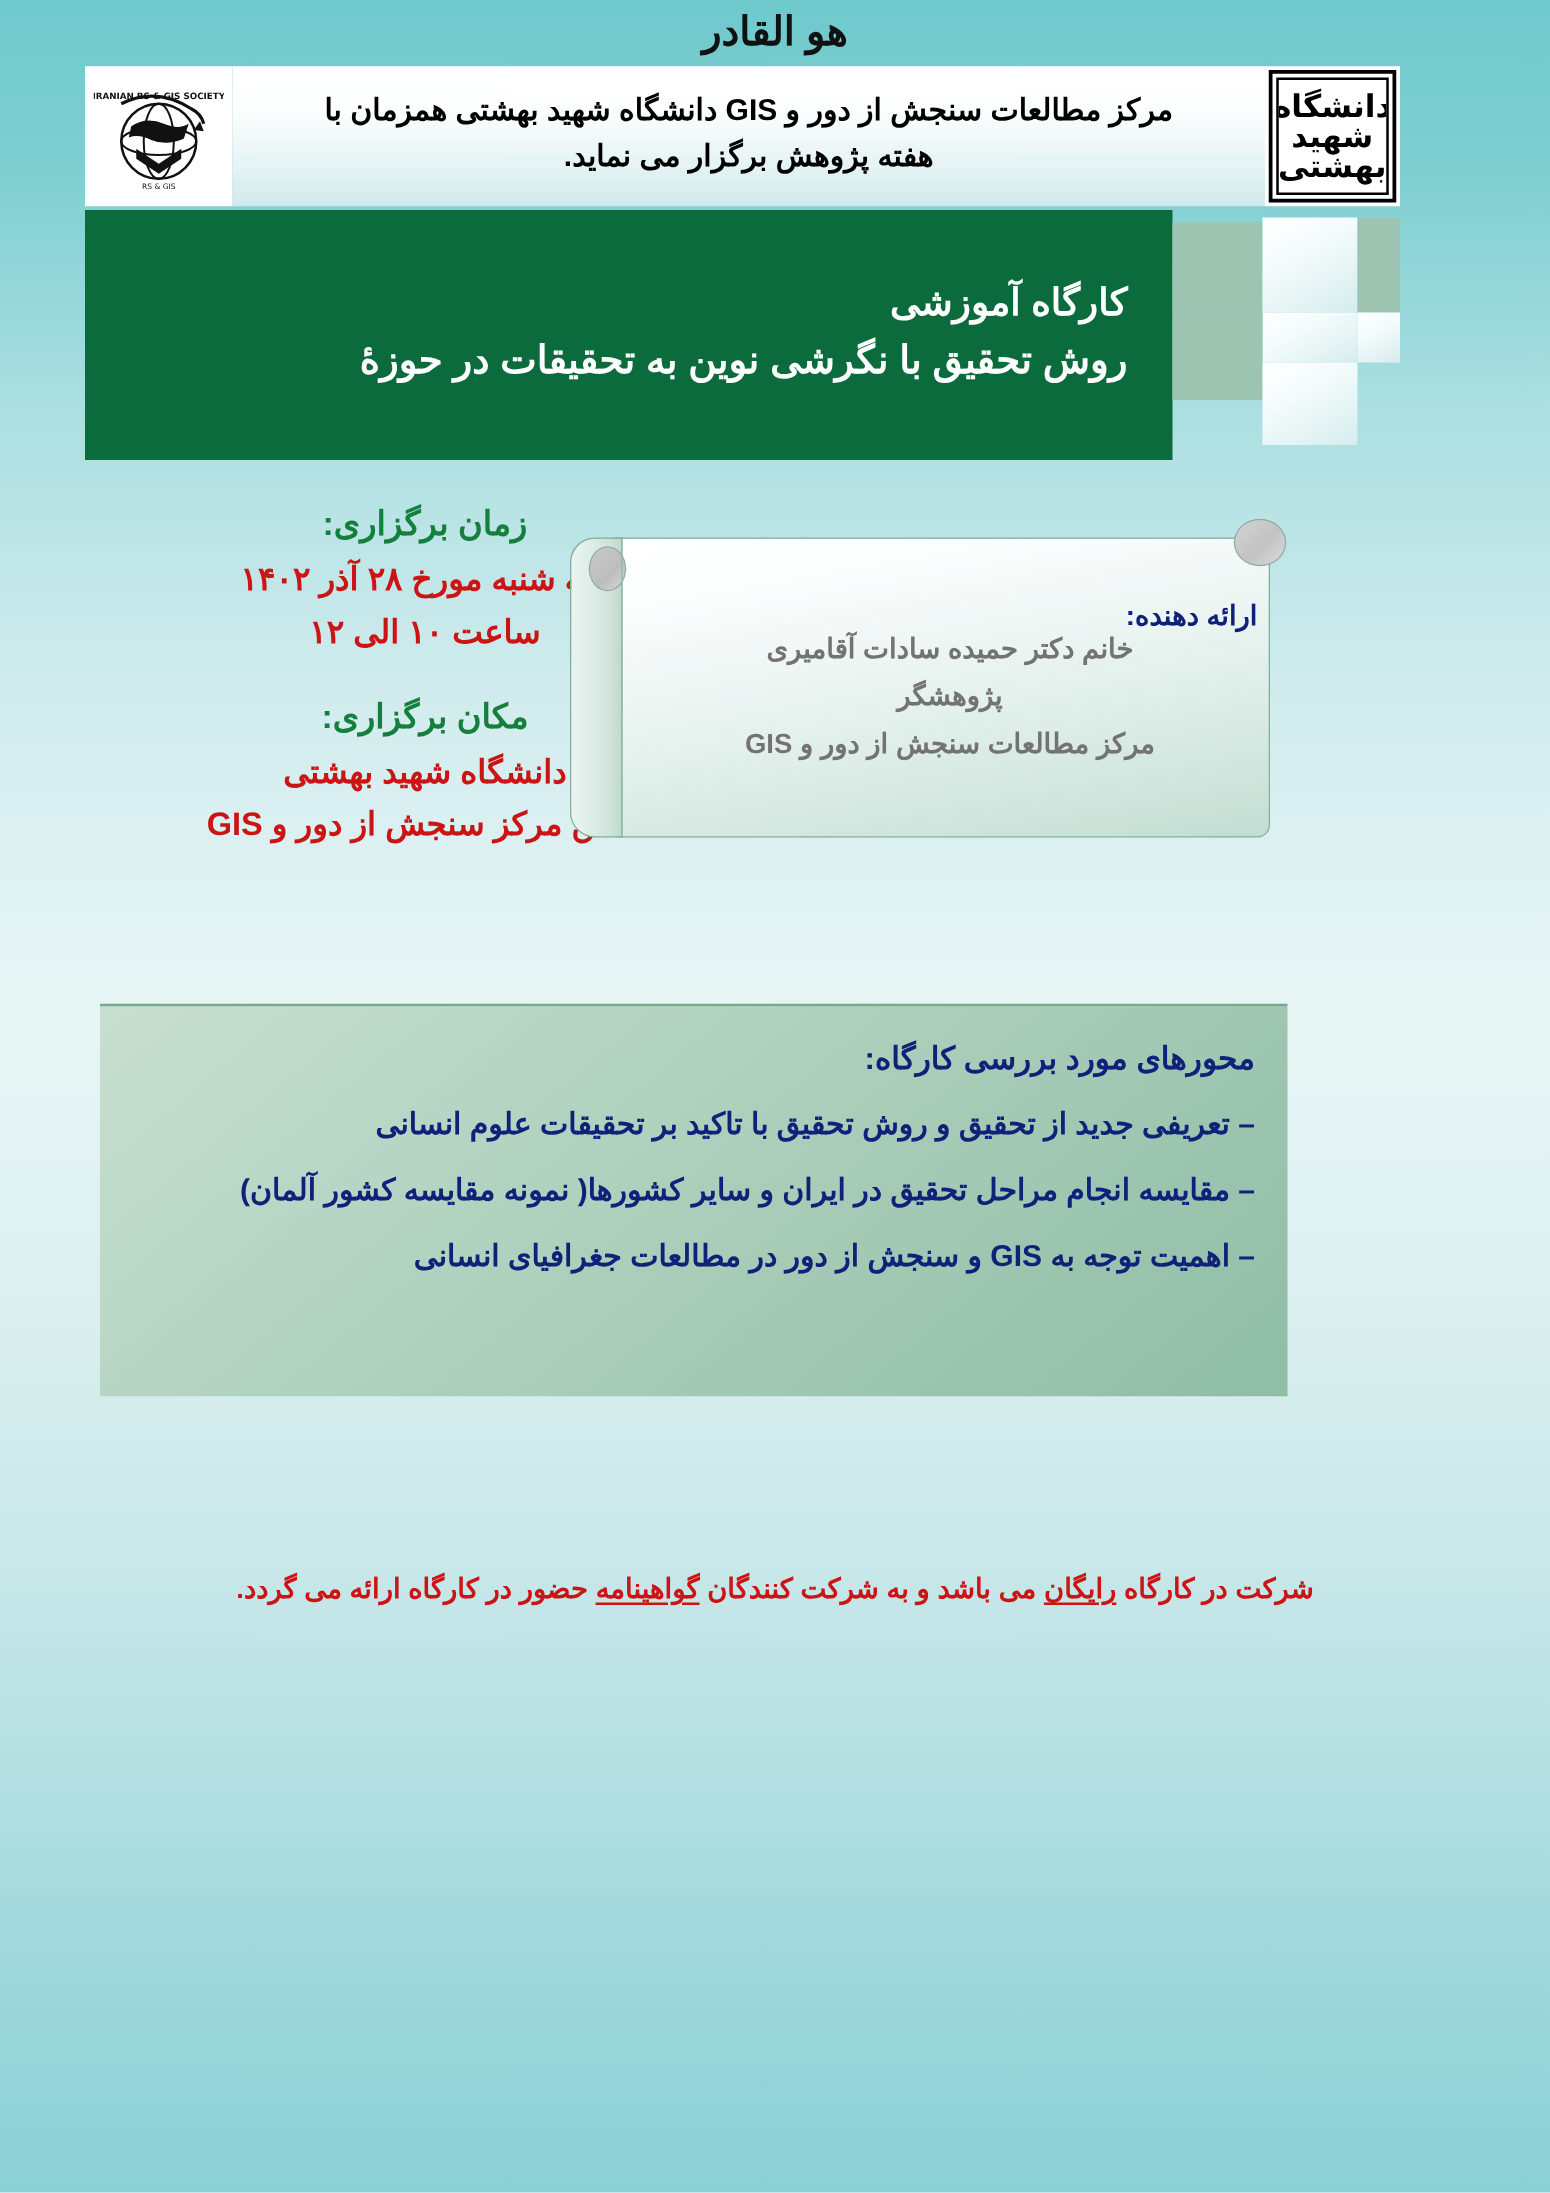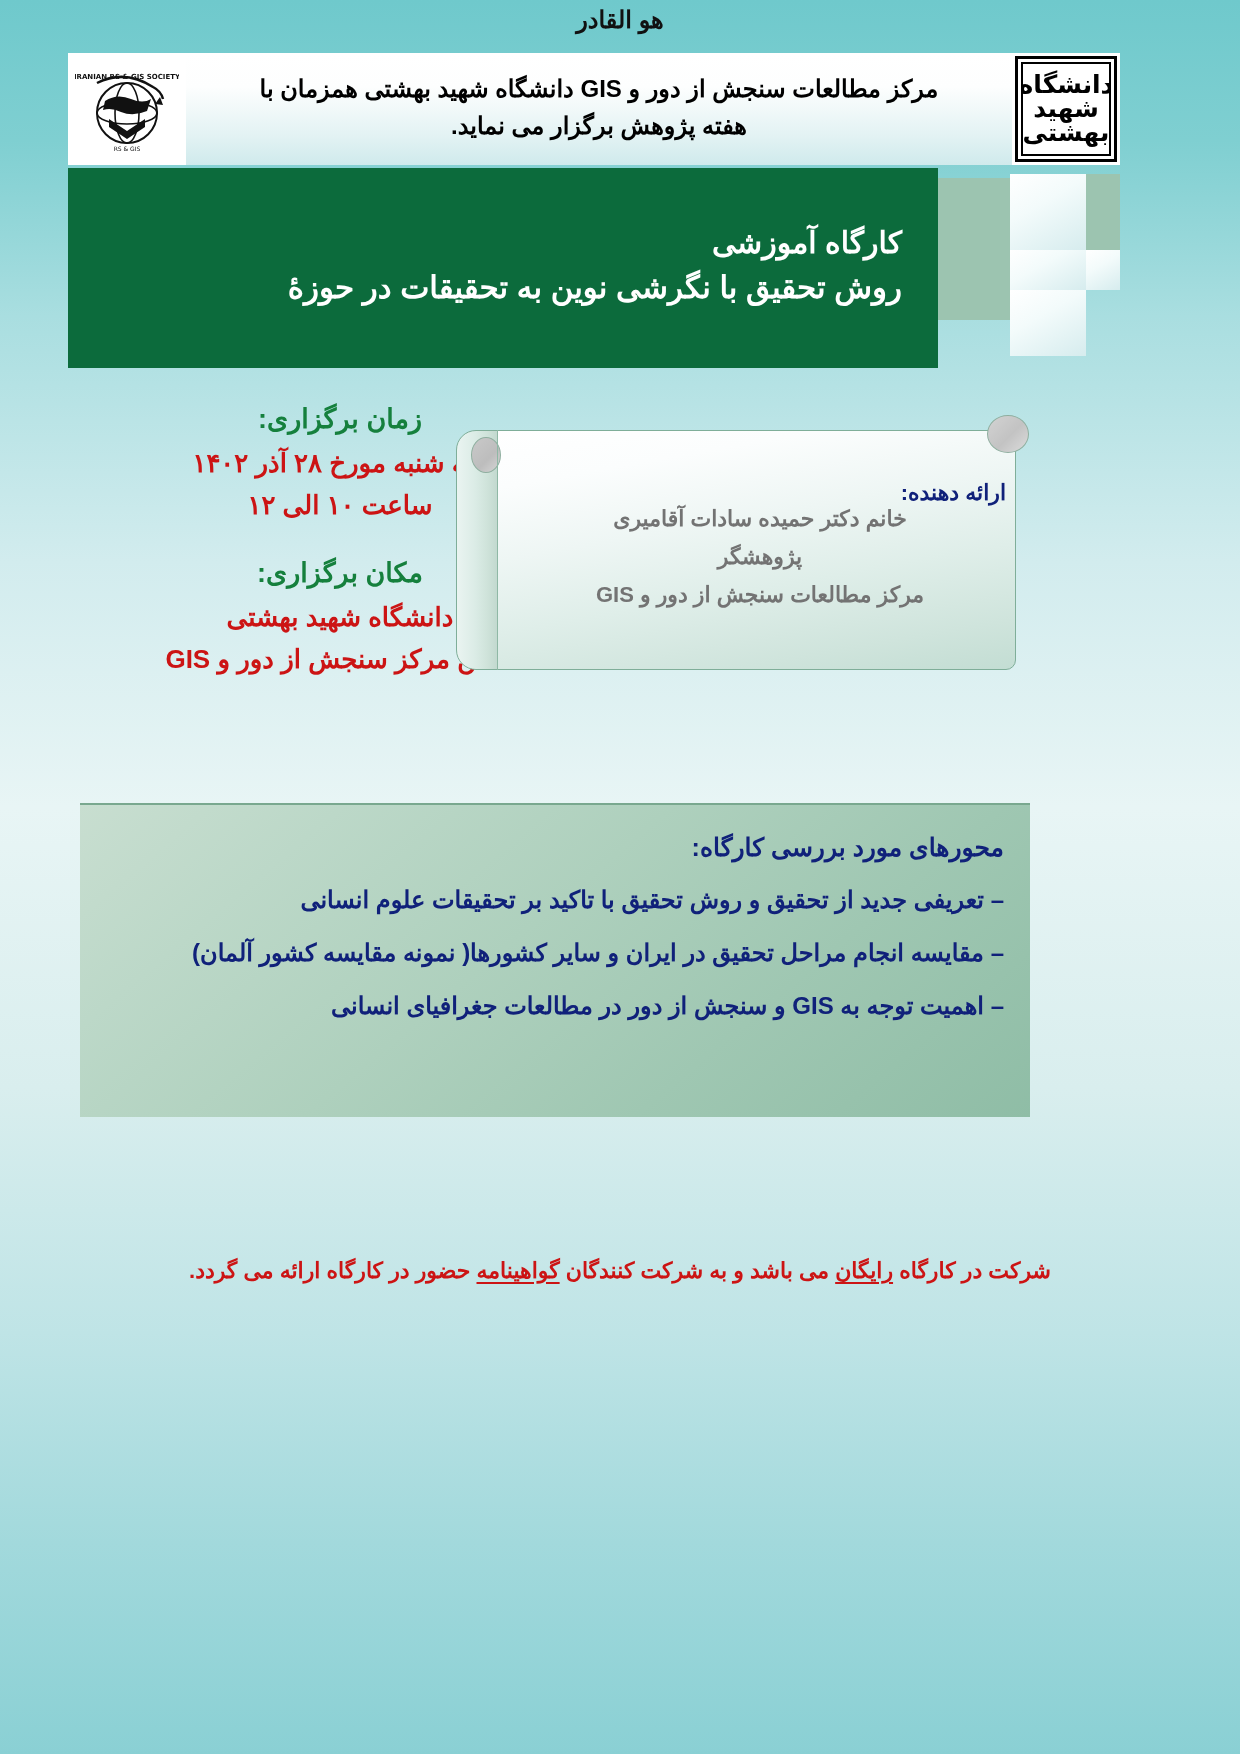--- a/index.html
+++ b/index.html
@@ -21,21 +21,21 @@
         #bfe4e6 76%,
         #a2d9dc 88%,
         #8ad0d4 100%);
     overflow:hidden;
   }
 
   
   .hou {
     position:absolute; top:6px; left:0; right:0;
     text-align:center;
-    font-size:24px; font-weight:bold; color:#111;
+    font-size:32px; font-weight:bold; color:#111;
     letter-spacing:1px;
   }
 
   .header-band {
     position:absolute; top:53px; left:68px; width:1052px; height:112px;
   }
   .header-text-box {
     position:absolute; top:0; left:118px; right:108px; bottom:0;
     background:linear-gradient(180deg,#ffffff 0%,#fdfefe 30%,#e2f2f3 75%,#cfeaec 100%);
     display:flex; flex-direction:column; justify-content:center; align-items:center;

